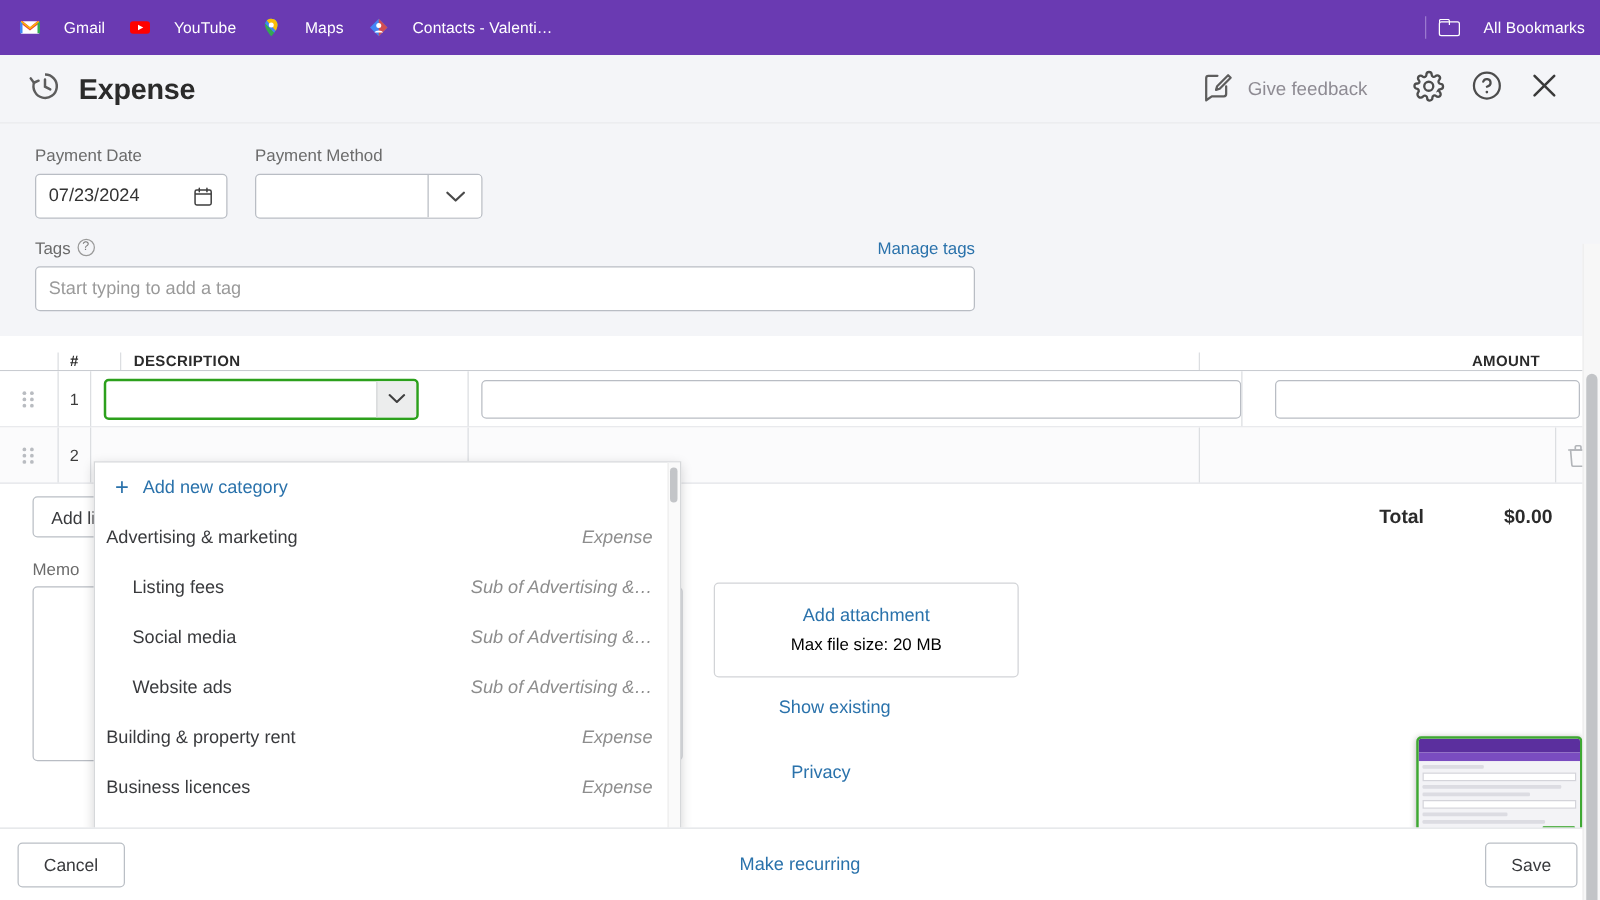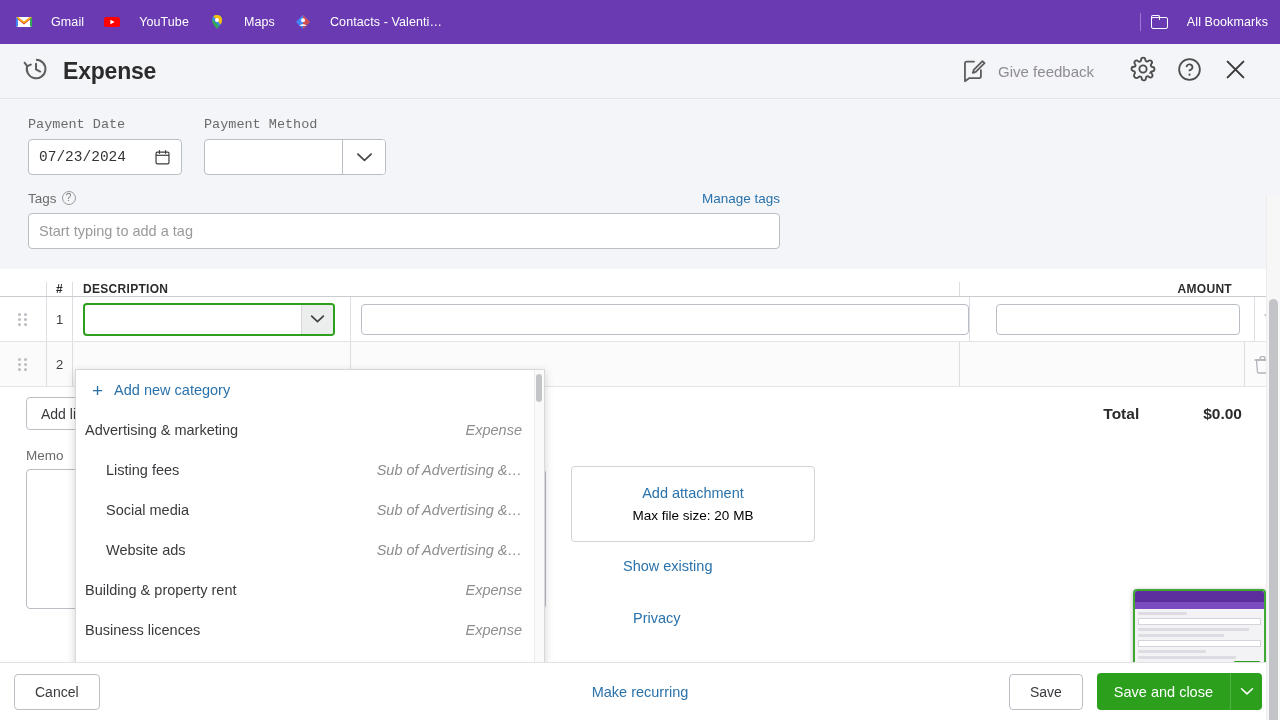--- a/index.html
+++ b/index.html
@@ -50,21 +50,21 @@
   .page-title { font-size: 23px; font-weight: bold; color: #2b2b2b; letter-spacing: -.2px; }
   .hdr-right { margin-left: auto; display: flex; align-items: center; gap: 0; }
   .feedback-btn { display: flex; align-items: center; gap: 11px; cursor: pointer; margin-right: 26px; }
   .feedback-label { font-size: 15px; color: #8e8b93; }
   .icon-btn { width: 46px; height: 46px; display: flex; align-items: center; justify-content: center; cursor: pointer; border-radius: 50%; }
 
   
   .app-body { position: relative; background: #ffffff; height: 621px; }
   .form-top { background: #f4f5f8; padding: 18px 0 20px 28px; }
   .field-row { display: flex; align-items: flex-start; gap: 0; }
-  .field { margin-right: 22px; font-family: Liberation Mono, monospace; }
+  .field { margin-right: 22px; }
   .field-label { font-size: 13.5px; color: #6b6b6b; margin-bottom: 7px; display: block; }
   .helpcircle { display: inline-flex; align-items: center; justify-content: center;
     width: 14px; height: 14px; border: 1px solid #9a9a9a; border-radius: 50%;
     font-size: 10px; color: #7a7a7a; margin-left: 5px; vertical-align: -2px; line-height: 1; }
   .inp {
     height: 36px; border: 1px solid #b9bdc4; border-radius: 4px; background: #fff;
     font-size: 14.5px; color: #333; padding: 0 10px; display: flex; align-items: center;
   }
   .date-field { width: 154px; justify-content: space-between; }
   .cal-ico { width: 17px; height: 17px; flex: none; }
@@ -86,21 +86,21 @@
   
   .table-wrap { background: #fff; }
   .tbl-head {
     display: flex; align-items: flex-end; height: 28px;
     border-bottom: 1px solid #c9ccd1; font-size: 12px; font-weight: bold;
     color: #2b2b2b; letter-spacing: .3px;
   }
   .col-drag { width: 46px; flex: none; }
   .col-num { width: 26px; flex: none; text-align: center; border-left: 1px solid #dcdee1; }
   .col-cat { width: 278px; flex: none; padding-left: 10px; border-left: 1px solid #dcdee1; }
-  .col-desc { flex: 1; padding-left: 10px; border-left: 1px solid #dcdee1; }
+  .col-desc { flex: 1; padding-left: 10px; border-left: 1px solid #dcdee1; margin-left: 24px; }
   .col-amt { width: 285px; flex: none; text-align: right; padding-right: 12px; border-left: 1px solid #dcdee1; }
   .col-trash { width: 36px; flex: none; border-left: 1px solid #dcdee1; }
 
   .tbl-row { display: flex; align-items: center; height: 45px; border-bottom: 1px solid #e2e4e7; background: #fff; }
   .tbl-row.alt { background: #fbfbfc; }
   .cell { height: 100%; display: flex; align-items: center; }
   .cell.num { justify-content: center; font-size: 13px; color: #3c3c3c; }
   .cell.drag { justify-content: center; }
   .cell.trash { justify-content: center; cursor: pointer; }
   .grip { width: 10px; height: 13px; display: grid; grid-template-columns: 3px 3px; grid-gap: 2px 3px; align-content: center; }
@@ -508,24 +508,16 @@
     <div class="page-thumb"></div>
   </div>
 
   <div class="footer">
     <div class="btn-outline btn-cancel">Cancel</div>
     <div class="footer-center">
       <span>Make recurring</span>
     </div>
     <div class="footer-right">
       <div class="btn-outline btn-save">Save</div>
-      <div class="btn-green">
-        <span class="gmain">Save and close</span>
-        <span class="gcaret">
-          <svg width="14" height="9" viewBox="0 0 18 11" fill="none" stroke="#ffffff" stroke-width="2" stroke-linecap="round" stroke-linejoin="round">
-              <polyline points="2,2 9,8.6 16,2"></polyline>
-            </svg>
-        </span>
-      </div>
     </div>
   </div>
 
 </div>
 
 </body></html>

